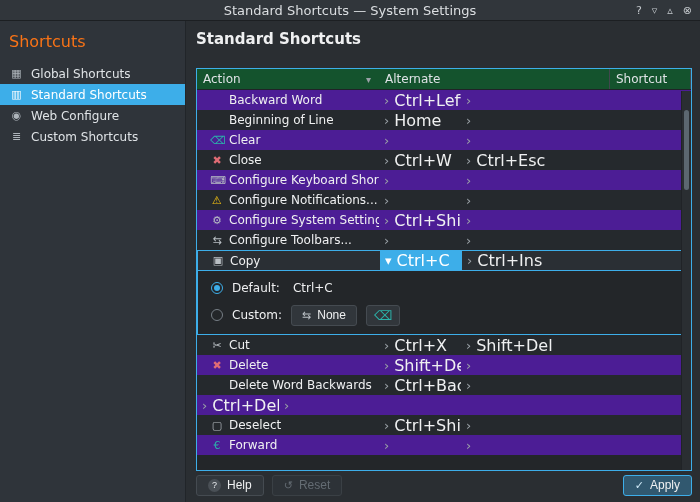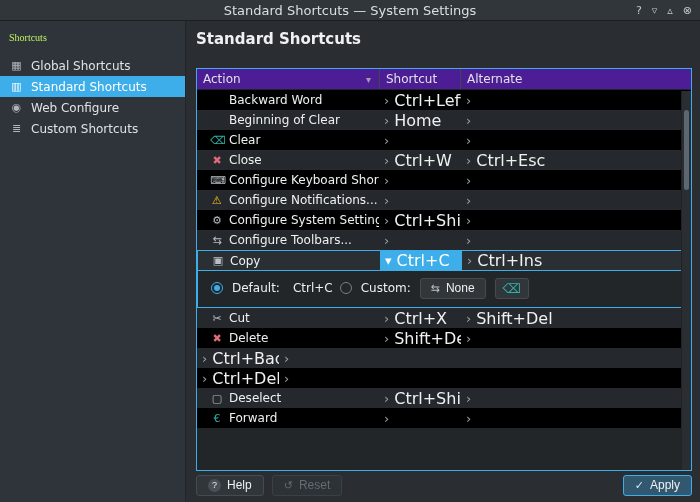--- a/index.html
+++ b/index.html
@@ -25,21 +25,21 @@
   .tb-btn { cursor:default; line-height:1; }
 
   
   .app-body { flex:1; display:flex; min-height:0; }
 
   
   .sidebar {
     width:186px; flex:none; background:#2f343a; border-right:1px solid #212529;
     display:flex; flex-direction:column;
   }
-  .sidebar-header { padding:11px 9px 12px; font-size:10px; color:#bef264;font-family:Liberation Serif, serif; }
+  .sidebar-header { padding:11px 9px 12px; font-size:16px; color:#f97316; }
   .sidebar-item {
     height:21px; display:flex; align-items:center; gap:7px; padding:0 9px;
     color:#dfe3e6; white-space:nowrap;
   }
   .sidebar-item .s-icon { width:15px; text-align:center; font-size:11px; color:#aeb5bb; }
   .sidebar-item.selected { background:#3daee9; color:#ffffff; }
   .sidebar-item.selected .s-icon { color:#ffffff; }
 
   
   .content { flex:1; min-width:0; display:flex; flex-direction:column; padding:6px 8px 0 10px; }
@@ -52,49 +52,49 @@
   }
   .search-input::placeholder { color:#757d84; }
 
   
   .table-frame {
     margin-top:9px; flex:1; min-height:0;
     border:1px solid #3daee9; background:#232629;
     display:flex; flex-direction:column; position:relative; overflow:hidden;
   }
   .thead {
-    flex:none; height:21px; background:#4c1d95; border-bottom:1px solid #202327;
+    flex:none; height:21px; background:#14532d; border-bottom:1px solid #202327;
     display:flex; align-items:stretch; color:#dfe3e6;
   }
   .th { display:flex; align-items:center; padding:0 6px; }
   .th-action { width:182px; justify-content:space-between; }
   .th-shortcut { width:82px; border-left:1px solid #41474d; border-right:1px solid #41474d; }
   .th-alternate { flex:1; }
   .sort-icon { color:#9aa1a7; font-size:10px; margin-right:2px; }
 
   .tbody { flex:1; overflow:hidden; }
   .row { display:flex; align-items:center; height:20px; white-space:nowrap; }
-  .row.even { background:#000000; }
+  .row.even { background:#4c1d95; }
   .row.odd  { background:#25292d; }
   .cell { display:flex; align-items:center; height:100%; overflow:hidden; }
   .cell-action { width:182px; padding-left:13px; gap:5px; }
   .row-icon { width:14px; flex:none; text-align:center; font-size:11px; color:#b9bfc4; }
   .cell-shortcut { width:82px; padding:0 5px; gap:5px; }
   .cell-alt { flex:1; padding:0 5px; gap:5px; }
   .chev { color:#9aa1a7; font-size:13px; line-height:1; }
   .val { font-size:16px; }
 
   .row.selected { background:#2a2f34; border:1px solid #3daee9; border-bottom:1px solid #3daee9; height:21px; }
   .cell-shortcut.active { background:#3daee9; color:#ffffff; }
   .cell-shortcut.active .chev { color:#ffffff; }
 
   
   .editor {
     background:#232629; border:1px solid #3daee9; border-top:none;
-    padding:7px 8px 9px 13px; display:flex; flex-direction:row; gap:7px;
+    padding:7px 8px 9px 13px; display:flex; flex-direction:column; gap:7px;
   }
   .editor-row { display:flex; align-items:center; gap:9px; height:20px; }
   .radio {
     width:12px; height:12px; border:1px solid #767e85; border-radius:50%;
     flex:none; position:relative; background:transparent;
   }
   .radio.checked { border-color:#3daee9; }
   .radio.checked::after {
     content:""; position:absolute; left:2px; top:2px; width:6px; height:6px;
     border-radius:50%; background:#3daee9;
@@ -177,46 +177,46 @@
 
     <div class="content">
       <div class="page-title">Standard Shortcuts</div>
 
       <div class="table-frame">
         <div class="thead">
           <div class="th th-action">
             <span>Action</span>
             <span class="sort-icon">▾</span>
           </div>
+          <div class="th th-alternate">
+            <span>Alternate</span>
+          </div>
           <div class="th th-shortcut">
             <span>Shortcut</span>
           </div>
-          <div class="th th-alternate">
-            <span>Alternate</span>
-          </div>
         </div>
         <div class="tbody">
             <div class="row even">
     <div class="cell cell-action">
       <span class="row-icon"></span>
       <span class="action-label">Backward Word</span>
     </div>
     <div class="cell cell-shortcut">
       <span class="chev">›</span>
       <span class="val">Ctrl+Left</span>
     </div>
     <div class="cell cell-alt">
       <span class="chev">›</span>
       <span class="val"></span>
     </div>
   </div>
             <div class="row odd">
     <div class="cell cell-action">
       <span class="row-icon"></span>
-      <span class="action-label">Beginning of Clear</span>
+      <span class="action-label">Beginning of Line</span>
     </div>
     <div class="cell cell-shortcut">
       <span class="chev">›</span>
       <span class="val">Home</span>
     </div>
     <div class="cell cell-alt">
       <span class="chev">›</span>
       <span class="val"></span>
     </div>
   </div>
@@ -358,20 +358,24 @@
     <div class="cell cell-shortcut">
       <span class="chev">›</span>
       <span class="val">Shift+Del</span>
     </div>
     <div class="cell cell-alt">
       <span class="chev">›</span>
       <span class="val"></span>
     </div>
   </div>
             <div class="row odd">
+    <div class="cell cell-action">
+      <span class="row-icon"></span>
+      <span class="action-label">Delete Word Backwards</span>
+    </div>
     <div class="cell cell-shortcut">
       <span class="chev">›</span>
       <span class="val">Ctrl+Backspace</span>
     </div>
     <div class="cell cell-alt">
       <span class="chev">›</span>
       <span class="val"></span>
     </div>
   </div>
             <div class="row even">

